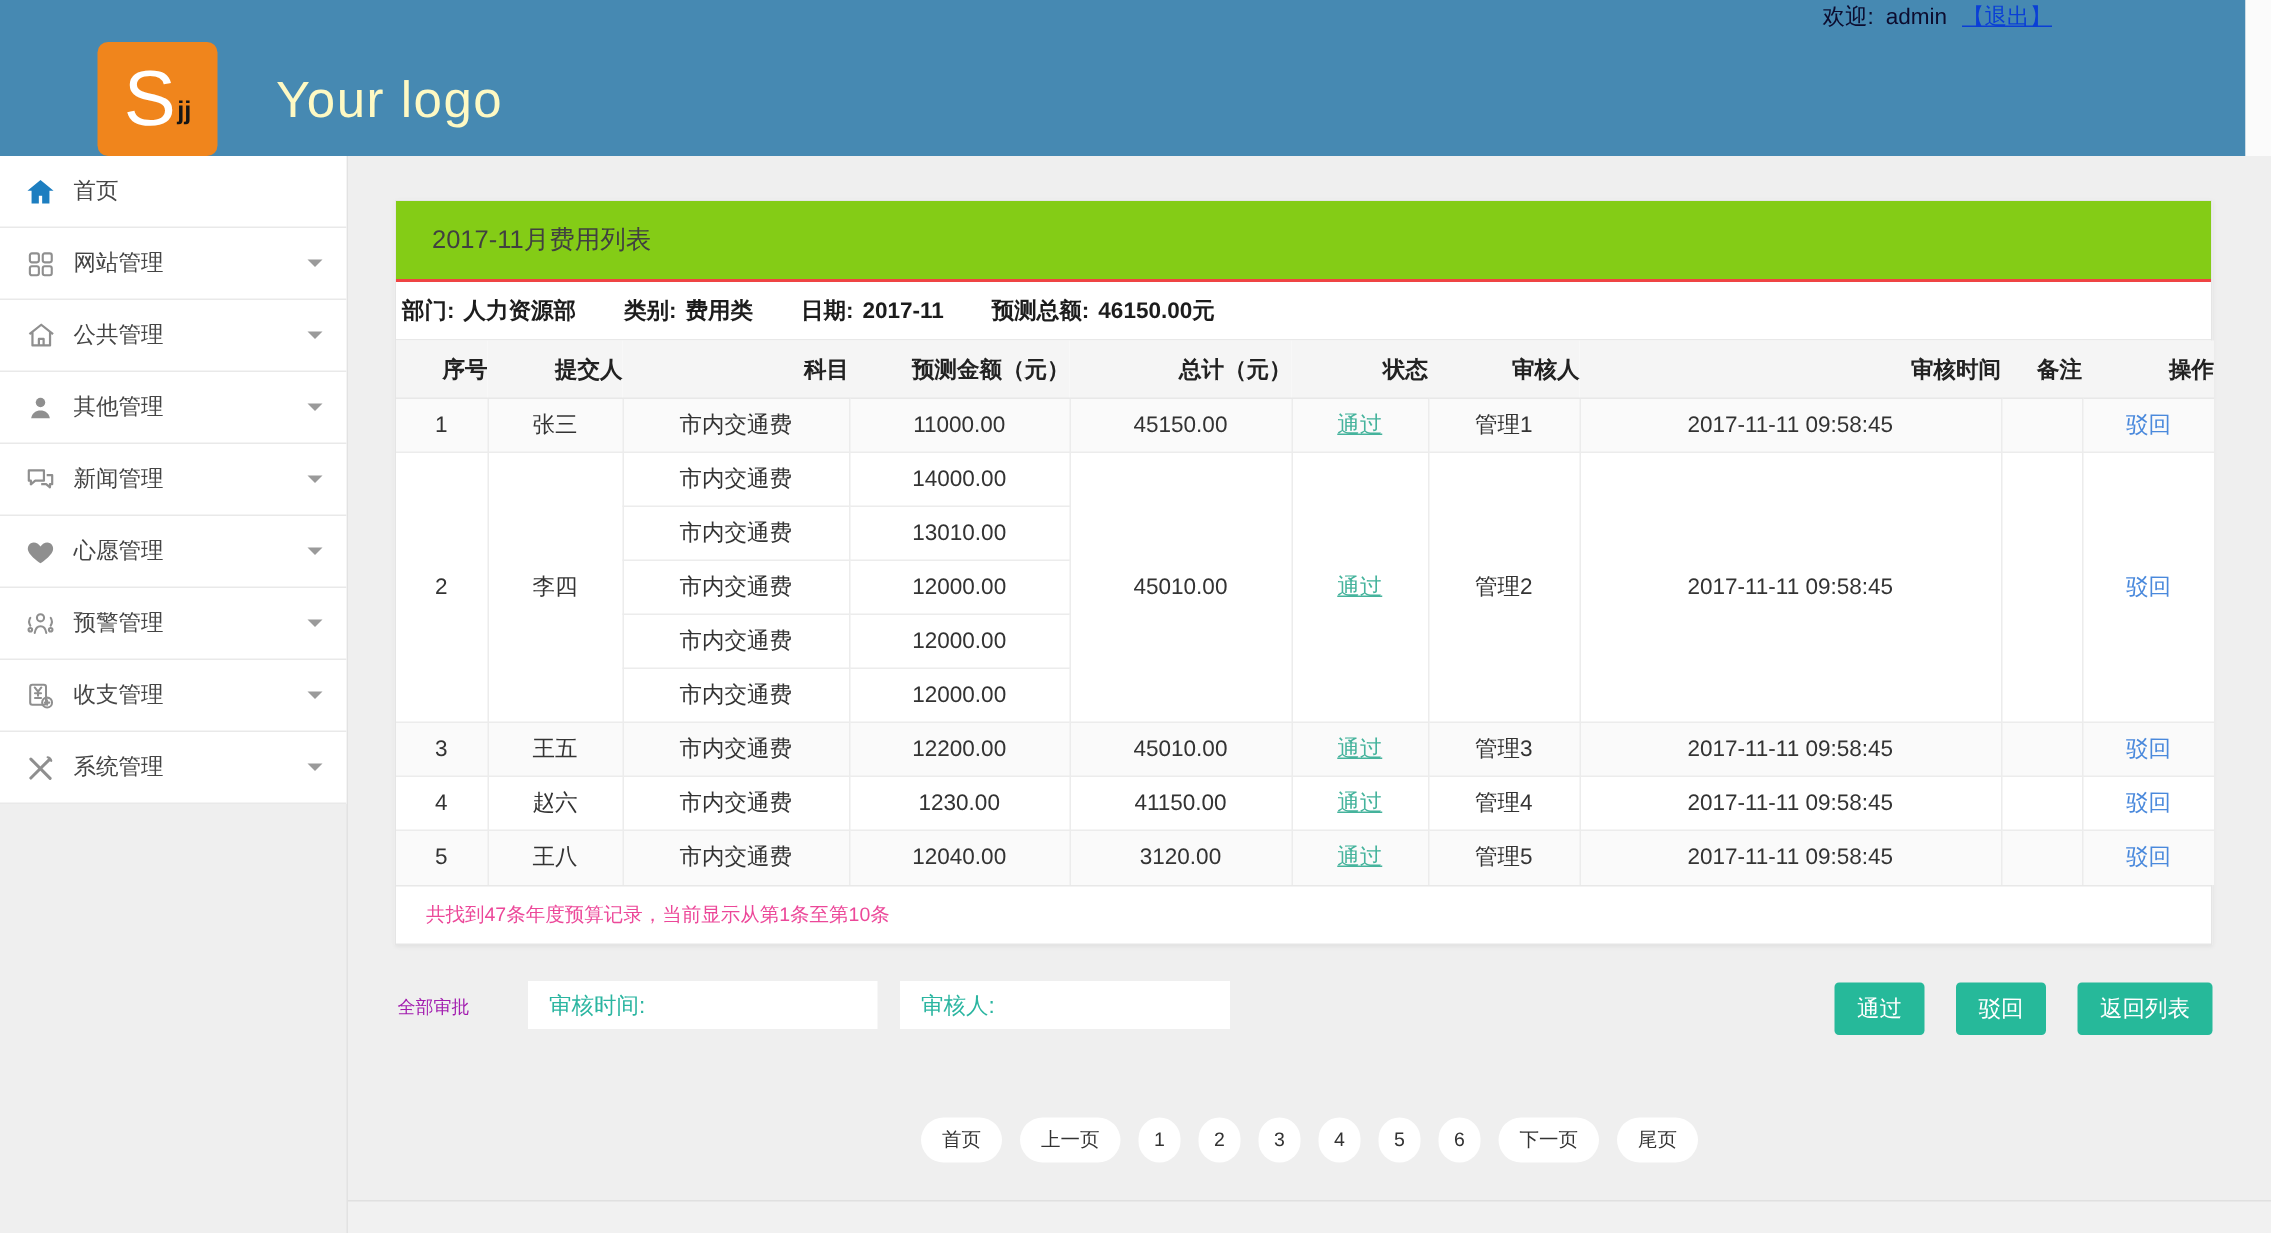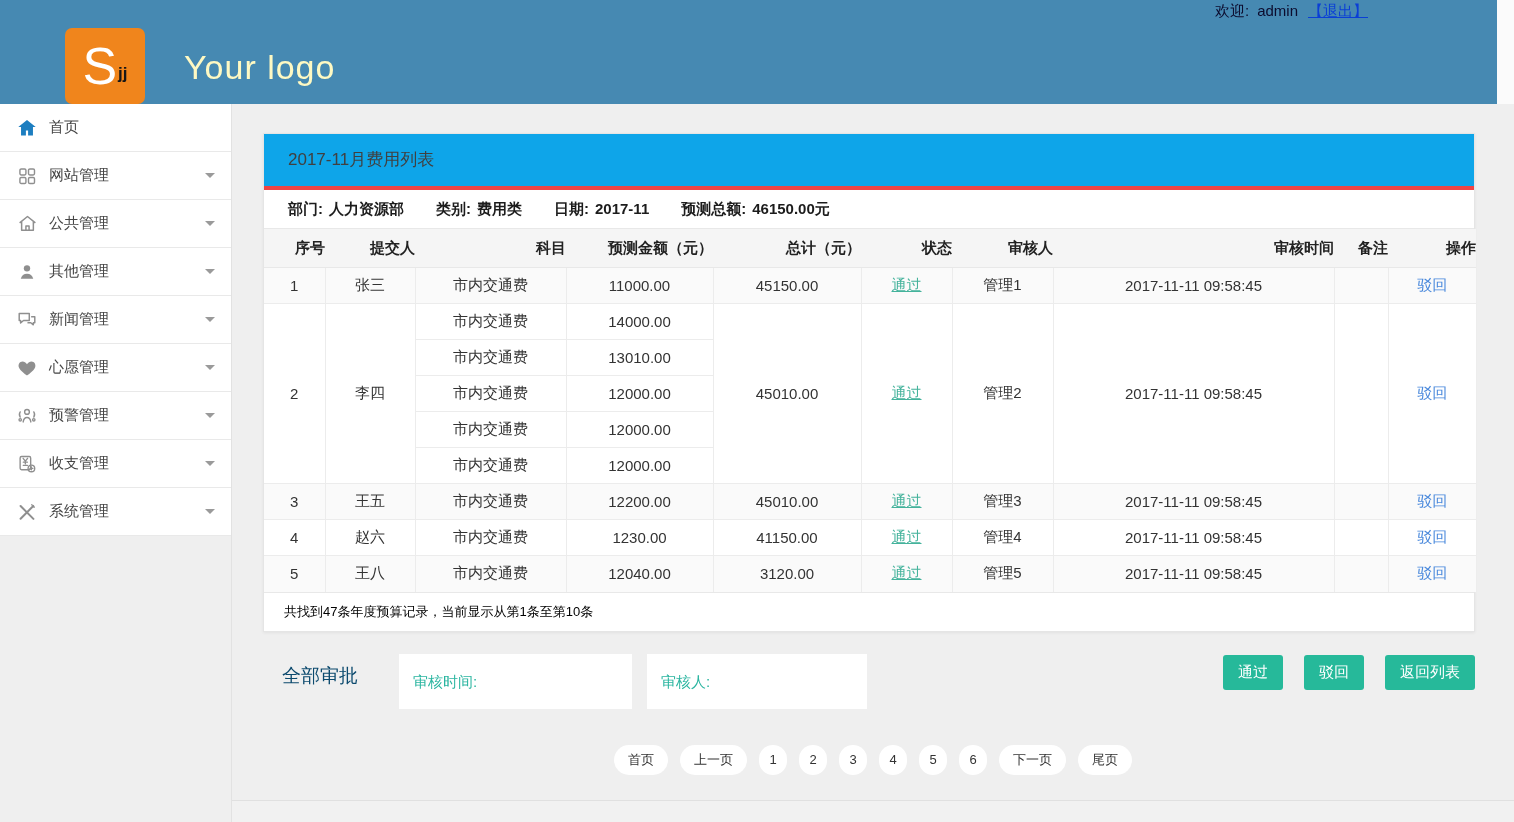--- a/index.html
+++ b/index.html
@@ -34,48 +34,47 @@
   .side-item .lbl{font-size:15px;color:#454545;}
   .caret{
     position:absolute;right:16px;top:21px;width:0;height:0;
     border-left:5px solid transparent;border-right:5px solid transparent;border-top:5px solid #9a9a9a;
   }
   
   .panel{
     position:absolute;left:263px;top:133px;width:1212px;background:#fff;
     border:1px solid #e5e5e5;box-sizing:border-box;box-shadow:0 1px 3px rgba(0,0,0,0.06);
   }
-  .panel-title{height:52px;line-height:52px;padding-left:24px;background:#0ea5e9;
-    border-bottom:4px solid #ef4444;font-size:17px;color:#404040;}
-  .filter-row{height:38px;display:flex;align-items:center;padding-left:24px;
+  .panel-title{height:52px;line-height:52px;padding-left:24px;background:#84cc16;
+    border-bottom:2px solid #ef4444;font-size:17px;color:#404040;}
+  .filter-row{height:38px;display:flex;align-items:center;padding-left:4px;
     border-bottom:1px solid #e8e8e8;font-size:15px;font-weight:700;color:#1c1c1c;}
   .filter-item{margin-right:32px;white-space:nowrap;}
   .filter-item .fv{margin-left:6px;}
   table.exp{border-collapse:collapse;width:100%;table-layout:fixed;border:hidden;}
   table.exp th{
     background:#f5f5f5;font-size:15px;font-weight:700;color:#222;height:38px;
     border-bottom:1px solid #e8e8e8;text-align:right;padding:0;
   }
   table.exp td{
     border:1px solid #ececec;font-size:15px;color:#333;height:36px;
     text-align:center;padding:0 8px;box-sizing:border-box;
   }
   td.td-right{text-align:right;padding-right:16px;}
   .status-link{color:#45b39c;text-decoration:underline;cursor:pointer;}
   .action-link{color:#4a89dc;text-decoration:none;cursor:pointer;}
   .summary{height:38px;line-height:38px;border-top:1px solid #e8e8e8;
-    padding-left:20px;font-size:13px;color:#000000;}
+    padding-left:20px;font-size:13px;color:#ec4899;}
   
   .approval-row{position:absolute;left:263px;top:654px;width:1212px;height:38px;}
-  .approval-label{position:absolute;left:19px;top:9px;font-size:19px;color:#0c4a6e;}
+  .approval-label{position:absolute;left:2px;top:9px;font-size:12px;color:#a21caf;}
   .appr-input{
-    position:absolute;top:0;height:55px;border:none;background:#fff;outline:none;
+    position:absolute;top:0;height:32px;border:none;background:#fff;outline:none;
     padding:0 14px;font-size:15px;box-sizing:border-box;color:#2ab5a0;
     font-family:"Liberation Sans","DejaVu Sans",sans-serif;
-    margin-left:47px;
   }
   .appr-input::placeholder{color:#2ab5a0;opacity:1;}
   .appr-time{left:89px;width:233px;}
   .appr-reviewer{left:337px;width:220px;}
   .btn-group{position:absolute;right:0;top:1px;display:flex;gap:21px;}
   .btn{
     height:35px;background:#26b99a;color:#fff;border:none;border-radius:3px;
     font-size:15px;padding:0 15px;cursor:pointer;white-space:nowrap;
     font-family:"Liberation Sans","DejaVu Sans",sans-serif;
   }

